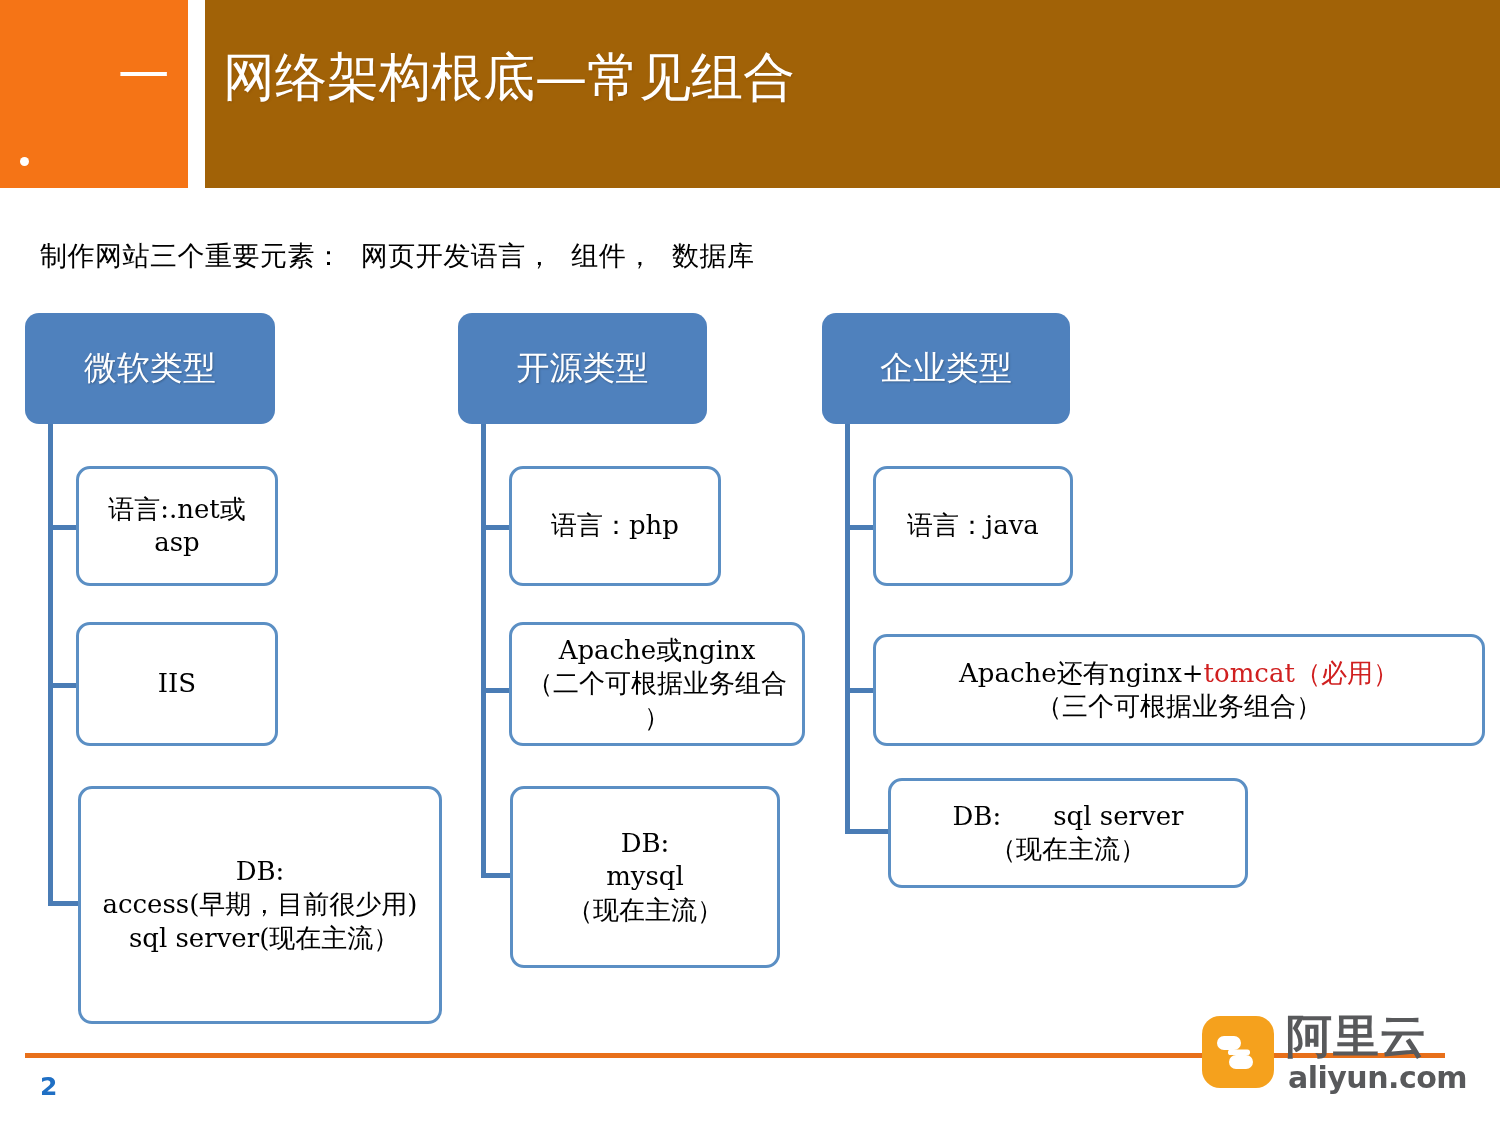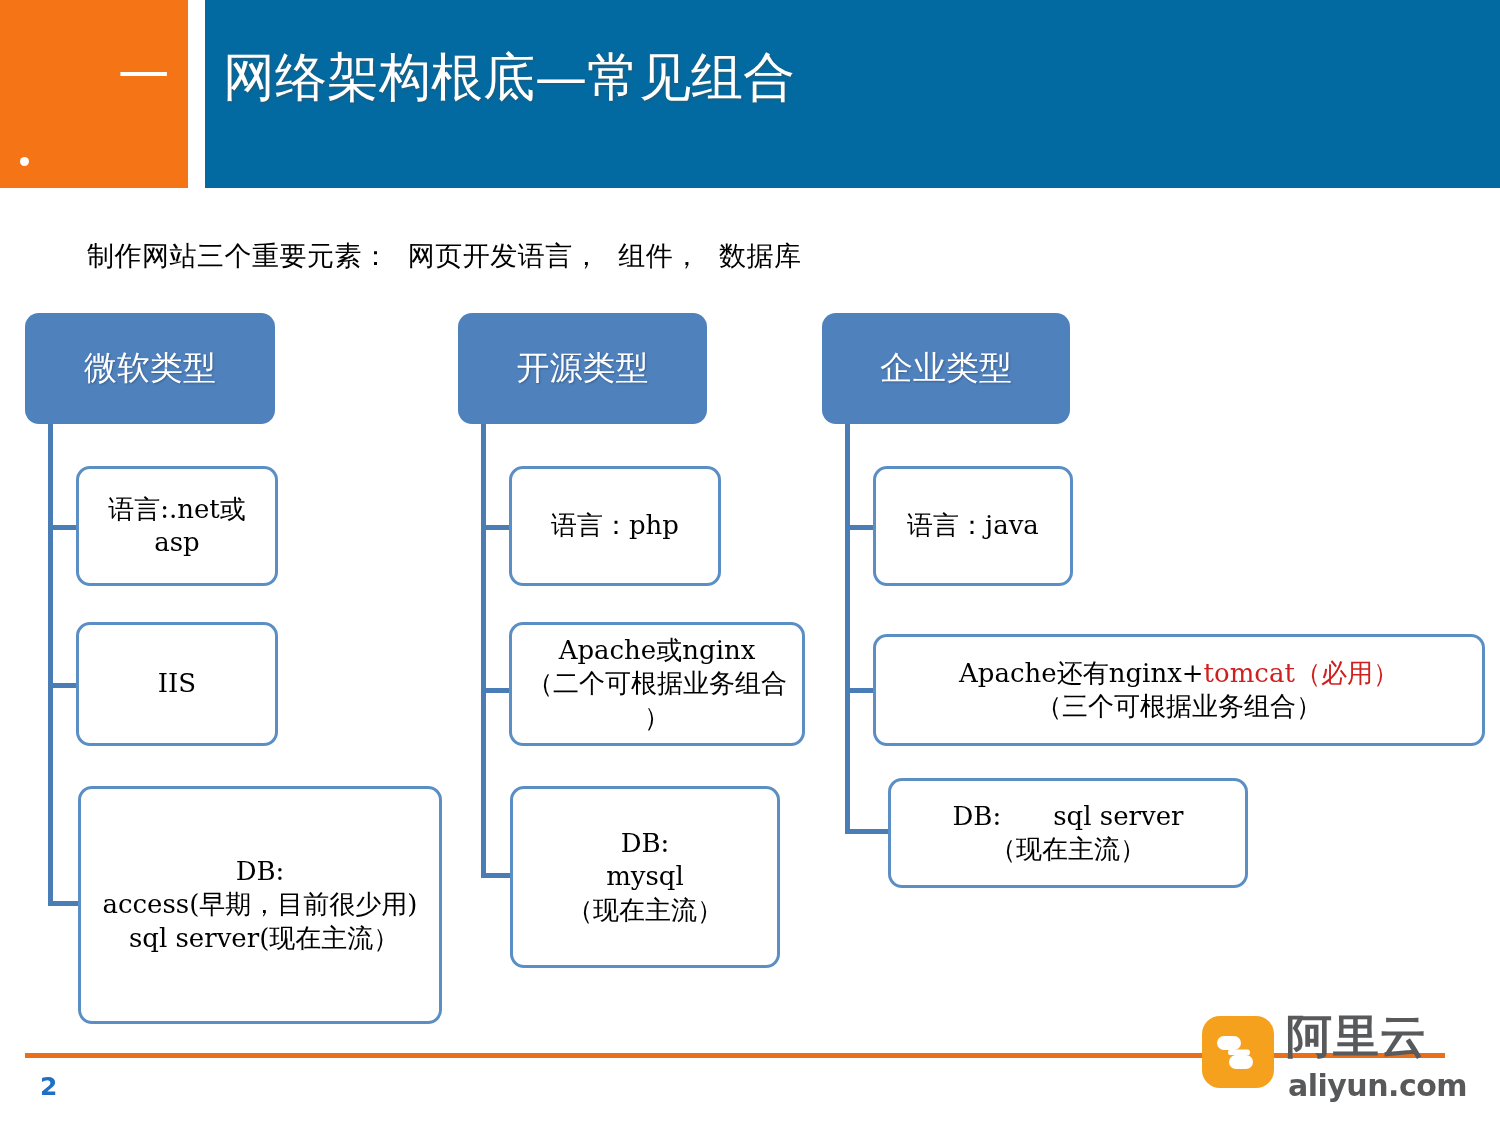--- a/index.html
+++ b/index.html
@@ -39,21 +39,21 @@
     position: absolute;
     left: 20px; bottom: 22px;
     width: 9px; height: 9px;
     border-radius: 50%;
     background: #ffffff;
   }
   .hdr-right {
     position: absolute;
     left: 205px; top: 0;
     width: 1295px; height: 188px;
-    background: #0369a1;
+    background: #a16207;
   }
   .hdr-title {
     position: absolute;
     left: 18px;
     top: 48px;
     font-family: "DejaVu Serif", "Liberation Serif", serif;
     font-size: 52px;
     color: #ffffff;
     line-height: 1.15;
     white-space: nowrap;
@@ -63,21 +63,20 @@
   
   .subtitle {
     position: absolute;
     left: 40px;
     top: 238px;
     font-family: "DejaVu Serif", "Liberation Serif", serif;
     font-size: 27px;
     color: #000000;
     white-space: pre;
     letter-spacing: 0.5px;
-    margin-left: 47px;
   }
 
   
   .cat-box {
     position: absolute;
     background: #4f81bd;
     border-radius: 14px;
     color: #ffffff;
     font-family: "DejaVu Serif", "Liberation Serif", serif;
     font-size: 33px;
@@ -169,21 +168,21 @@
     font-family: "DejaVu Sans", "Liberation Sans", sans-serif;
     font-size: 46px;
     font-weight: bold;
     color: #58595b;
     line-height: 1.05;
     letter-spacing: 1px;
   }
   .logo-en {
     position: absolute;
     left: 86px;
-    top: 56px;
+    top: 48px;
     font-family: "DejaVu Sans", "Liberation Sans", sans-serif;
     font-size: 30px;
     font-weight: bold;
     color: #58595b;
     letter-spacing: -0.5px;
   }
 </style>
 </head>
 <body>
 

